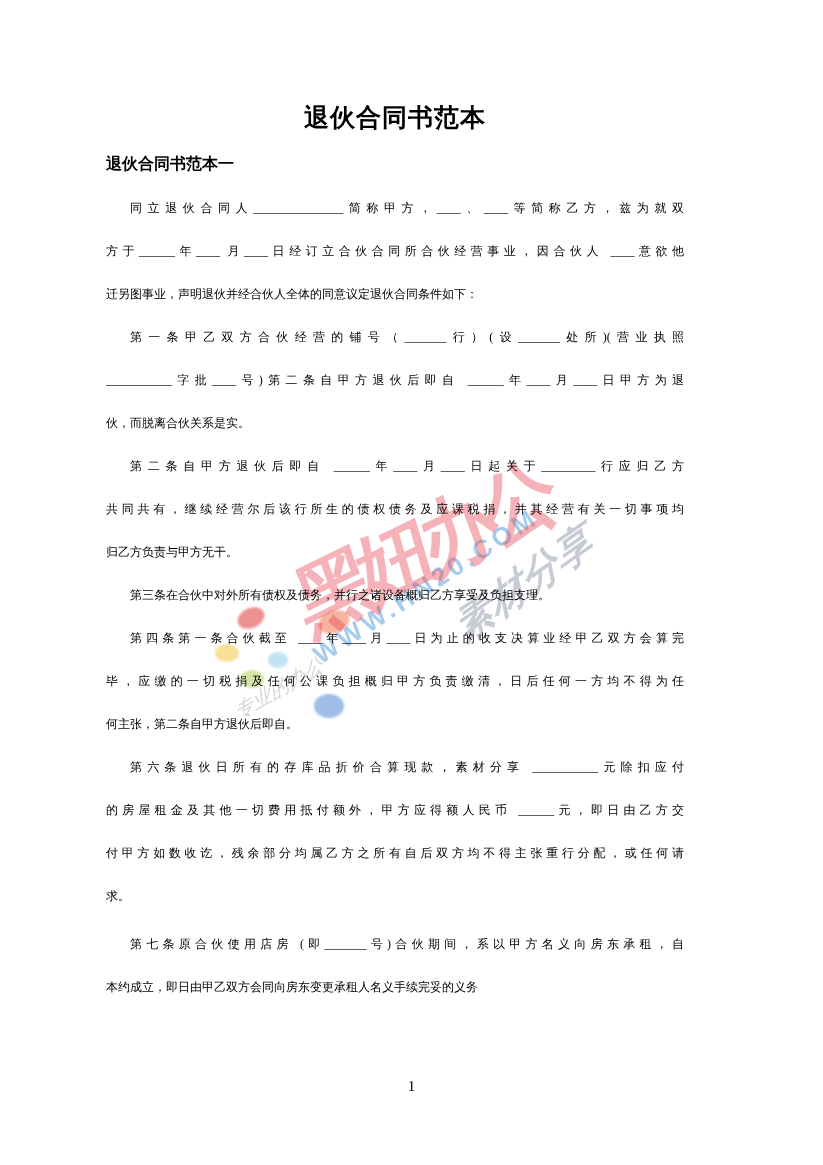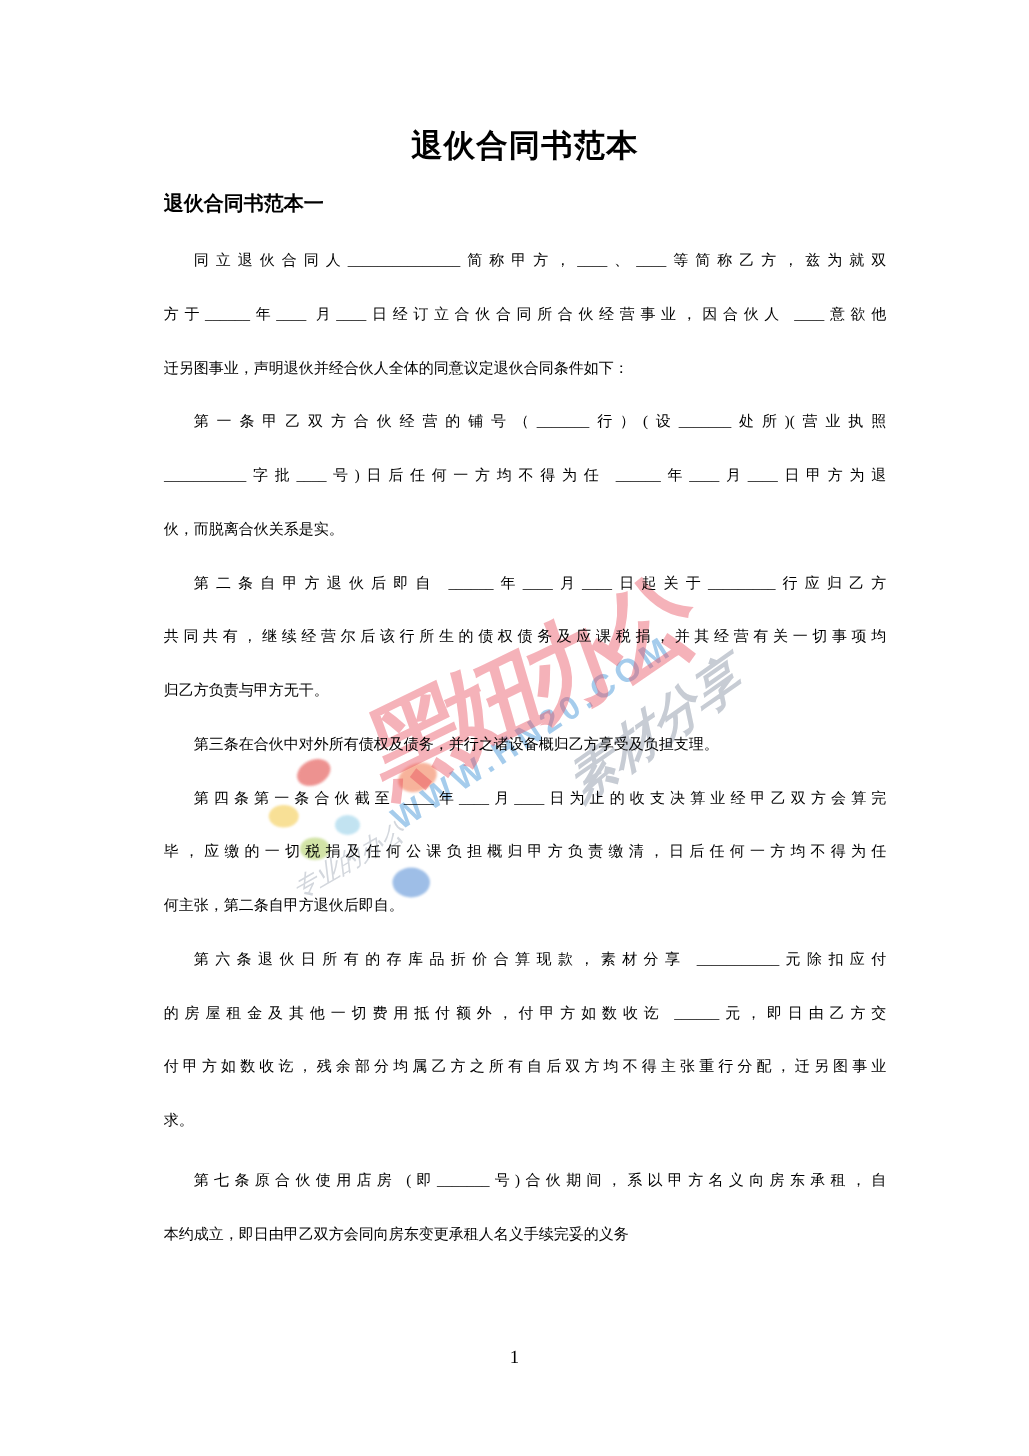--- a/index.html
+++ b/index.html
@@ -37,21 +37,21 @@
   }
   .wm-dot{position:absolute;border-radius:50%;filter:blur(1px);}
   .d1{left:237px;top:608px;width:28px;height:20px;opacity:.55;transform:rotate(-25deg);}
   .d2{left:318px;top:611px;width:32px;height:22px;opacity:.5;transform:rotate(-20deg);}
   .d3{left:215px;top:644px;width:24px;height:18px;opacity:.5;}
   .d4{left:240px;top:670px;width:24px;height:18px;opacity:.45;}
   .d5{left:314px;top:694px;width:30px;height:24px;opacity:.5;}
   .d6{left:268px;top:652px;width:20px;height:16px;opacity:.35;}
 
   
-  .content{position:absolute;left:131px;top:0;width:578px;z-index:2;}
+  .content{position:absolute;left:106px;top:0;width:578px;z-index:2;}
   .doc-title{
     margin:104px 0 0 0;font-size:25px;line-height:28px;font-weight:bold;text-align:center;
     letter-spacing:1px;
   }
   .doc-heading{margin:21px 0 12px 0;font-size:16px;line-height:22px;font-weight:bold;}
   .paragraphs{margin-top:10px;font-size:12px;}
   .para{margin:0;padding:0;}
   .para.gap{margin-top:5px;}
   .line{
     height:43px;line-height:43px;
@@ -88,40 +88,40 @@
     <h2 class="doc-heading">退伙合同书范本一</h2>
 
     <div class="paragraphs">
       <div class="para">
         <div class="line">同立退伙合同人_______________简称甲方，____、____等简称乙方，兹为就双</div>
         <div class="line">方于______年____ 月____日经订立合伙合同所合伙经营事业，因合伙人 ____意欲他</div>
         <div class="line">迁另图事业，声明退伙并经合伙人全体的同意议定退伙合同条件如下：</div>
       </div>
       <div class="para">
         <div class="line">第一条甲乙双方合伙经营的铺号（_______行）(设_______处所)(营业执照</div>
-        <div class="line">___________字批____号)日后任何一方均不得为任 ______年____月____日甲方为退</div>
+        <div class="line">___________字批____号)第二条自甲方退伙后即自 ______年____月____日甲方为退</div>
         <div class="line">伙，而脱离合伙关系是实。</div>
       </div>
       <div class="para">
         <div class="line">第二条自甲方退伙后即自 ______年____月____日起关于_________行应归乙方</div>
         <div class="line">共同共有，继续经营尔后该行所生的债权债务及应课税捐，并其经营有关一切事项均</div>
         <div class="line">归乙方负责与甲方无干。</div>
       </div>
       <div class="para">
         <div class="line">第三条在合伙中对外所有债权及债务，并行之诸设备概归乙方享受及负担支理。</div>
       </div>
       <div class="para">
         <div class="line">第四条第一条合伙截至 ____年____月____日为止的收支决算业经甲乙双方会算完</div>
         <div class="line">毕，应缴的一切税捐及任何公课负担概归甲方负责缴清，日后任何一方均不得为任</div>
         <div class="line">何主张，第二条自甲方退伙后即自。</div>
       </div>
       <div class="para">
         <div class="line">第六条退伙日所有的存库品折价合算现款，素材分享 ___________元除扣应付</div>
-        <div class="line">的房屋租金及其他一切费用抵付额外，付甲方如数收讫 ______元，即日由乙方交</div>
-        <div class="line">付甲方如数收讫，残余部分均属乙方之所有自后双方均不得主张重行分配，迁另图事业</div>
+        <div class="line">的房屋租金及其他一切费用抵付额外，甲方应得额人民币 ______元，即日由乙方交</div>
+        <div class="line">付甲方如数收讫，残余部分均属乙方之所有自后双方均不得主张重行分配，或任何请</div>
         <div class="line">求。</div>
       </div>
       <div class="para gap">
         <div class="line">第七条原合伙使用店房 (即_______号)合伙期间，系以甲方名义向房东承租，自</div>
         <div class="line">本约成立，即日由甲乙双方会同向房东变更承租人名义手续完妥的义务</div>
       </div>
     </div>
   </div>
 
   <div class="page-number">1</div>

